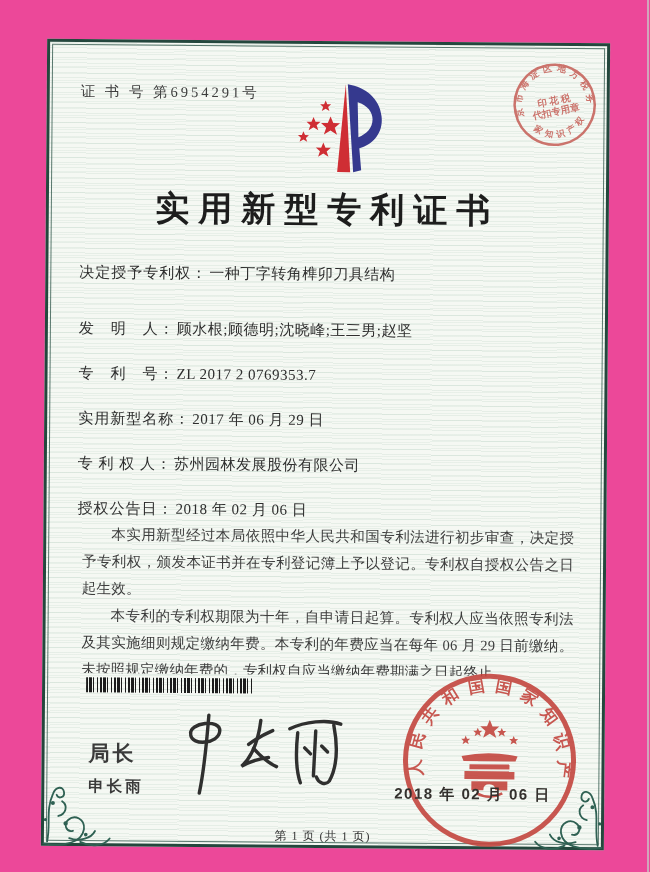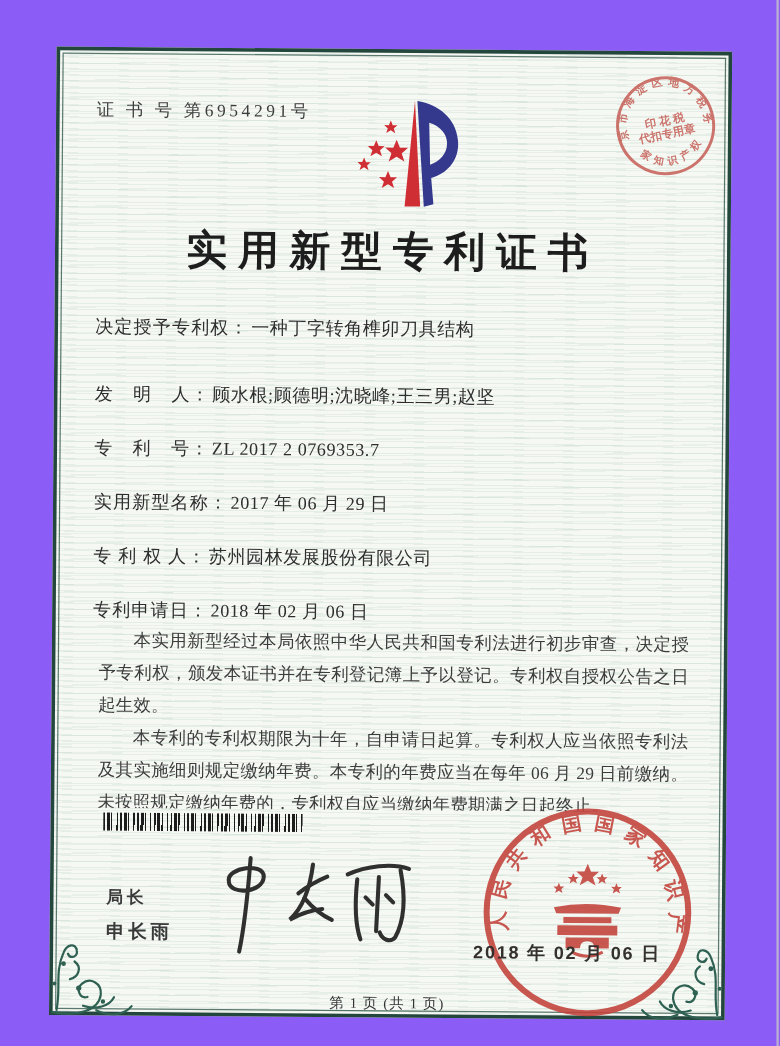--- a/index.html
+++ b/index.html
@@ -1,21 +1,21 @@
 <!DOCTYPE html>
 <html><head>
 <meta charset="utf-8">
 <style>
   html,body{margin:0;padding:0;}
   body{
     width:650px;height:872px;position:relative;overflow:hidden;
     background:#ffffff;
     font-family:"Liberation Serif","DejaVu Serif",serif;
   }
-  .page{position:absolute;inset:0;background:#8b5cf6;}
+  .page{position:absolute;inset:0;background:#ec4899;}
   .scan-edge-right{position:absolute;top:0;bottom:0;right:1px;width:2px;background:#c7c7c7;opacity:.75;}
   .frame{
     position:absolute;left:44px;top:41px;width:557px;height:801px;
     border:3px solid #24473d;
     transform:rotate(0.45deg);transform-origin:50% 50%;
     background:#f5f8f3;
     background-image:
       repeating-linear-gradient(0.7deg, rgba(146,184,163,0.16) 0 1px, rgba(146,184,163,0) 1px 5px),
       repeating-linear-gradient(359.1deg, rgba(146,184,163,0.13) 0 1px, rgba(146,184,163,0) 1px 7px);
   }
@@ -41,21 +41,21 @@
   .body-text p{margin:0;text-indent:2em;letter-spacing:.2px;}
   .barcode{
     position:absolute;left:41px;top:635px;width:166px;height:15px;
     background:repeating-linear-gradient(90deg,
       #1c1c1c 0 1.5px, transparent 1.5px 3px,
       #1c1c1c 3px 5.5px, transparent 5.5px 6.5px,
       #1c1c1c 6.5px 7.5px, transparent 7.5px 11px,
       #1c1c1c 11px 12px, transparent 12px 14px);
   }
   .signer{position:absolute;left:44px;top:697px;font-family:"Liberation Sans","DejaVu Sans",sans-serif;color:#3a3a3a;}
-  .signer .t{font-size:14px;font-weight:600;letter-spacing:3px;}
+  .signer .t{font-size:21px;font-weight:600;letter-spacing:3px;}
   .signer .n{font-size:15.5px;font-weight:600;letter-spacing:3px;margin-top:9px;font-family:Liberation Mono, monospace;}
   .signature-svg{position:absolute;left:112px;top:660px;width:210px;height:112px;}
   .seal-big{position:absolute;left:352px;top:622px;width:186px;height:186px;opacity:.88;}
   .seal-date{
     position:absolute;left:350px;top:740px;width:190px;
     font-family:"Liberation Sans","DejaVu Sans",sans-serif;
     font-size:15px;font-weight:bold;letter-spacing:1.5px;color:#33302d;white-space:nowrap;
   }
   .seal-small{position:absolute;left:461px;top:15px;width:88px;height:88px;opacity:.8;}
   .footer{
@@ -130,21 +130,21 @@
     <div class="field-row row-2">
       <span class="lbl">专　利　号：</span><span class="val">ZL 2017 2 0769353.7</span>
     </div>
     <div class="field-row row-3">
       <span class="lbl">实用新型名称：</span><span class="val">2017 年 06 月 29 日</span>
     </div>
     <div class="field-row row-4">
       <span class="lbl">专 利 权 人：</span><span class="val">苏州园林发展股份有限公司</span>
     </div>
     <div class="field-row row-5">
-      <span class="lbl">专利申请日：</span><span class="val">2018 年 02 月 06 日</span>
+      <span class="lbl">授权公告日：</span><span class="val">2018 年 02 月 06 日</span>
     </div>
 
     <div class="body-text">
       <p>本实用新型经过本局依照中华人民共和国专利法进行初步审查，决定授予专利权，颁发本证书并在专利登记簿上予以登记。专利权自授权公告之日起生效。</p>
       <p>本专利的专利权期限为十年，自申请日起算。专利权人应当依照专利法及其实施细则规定缴纳年费。本专利的年费应当在每年 06 月 29 日前缴纳。未按照规定缴纳年费的，专利权自应当缴纳年费期满之日起终止。</p>
 
     </div>
 
     <div class="barcode"></div>
 

